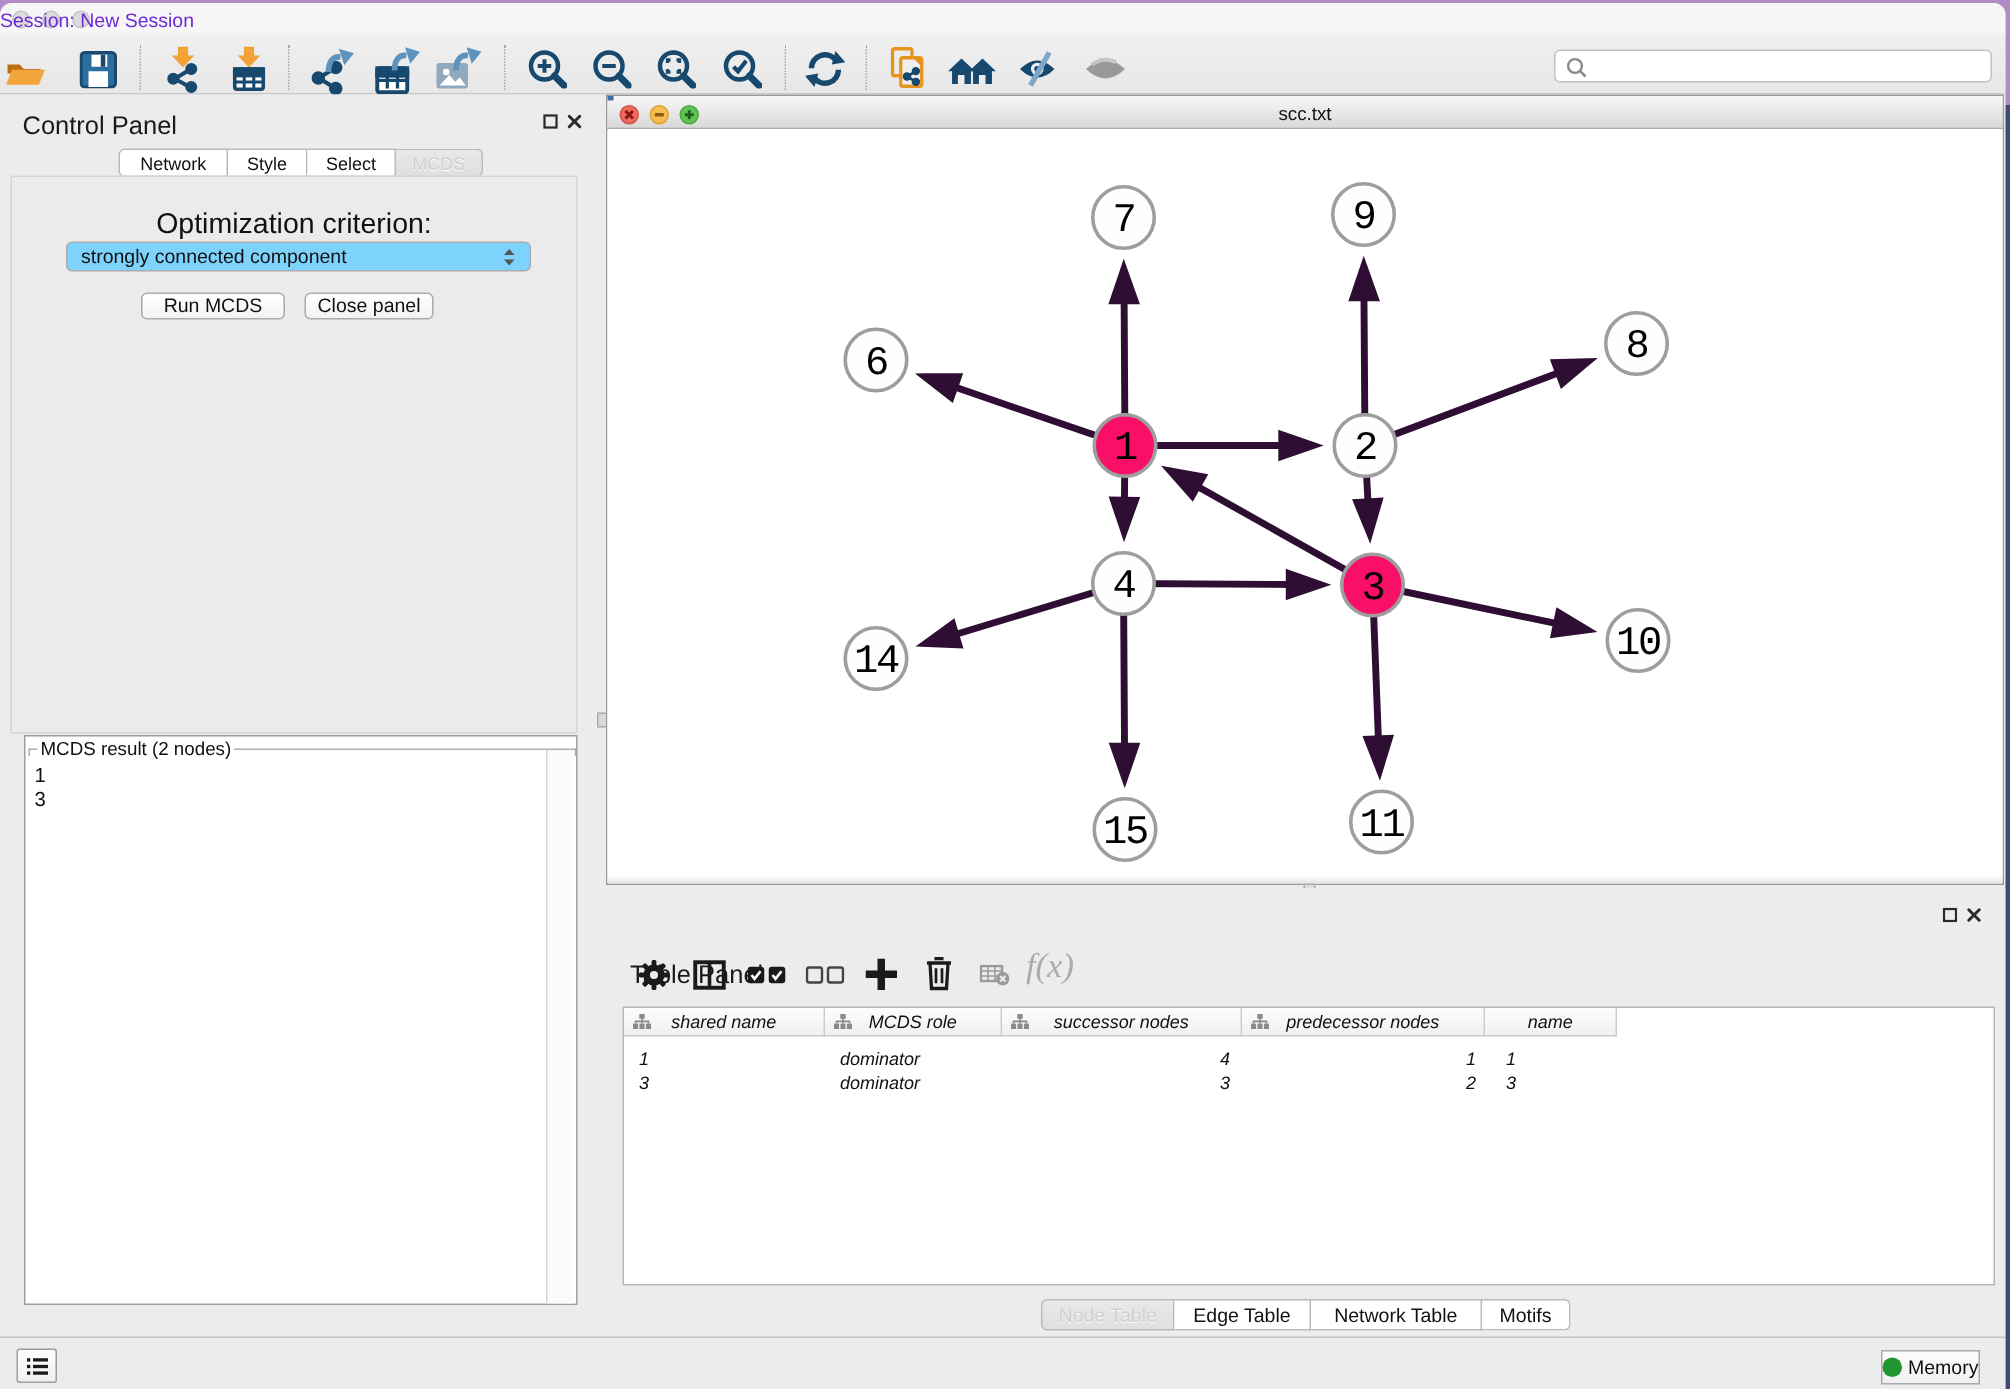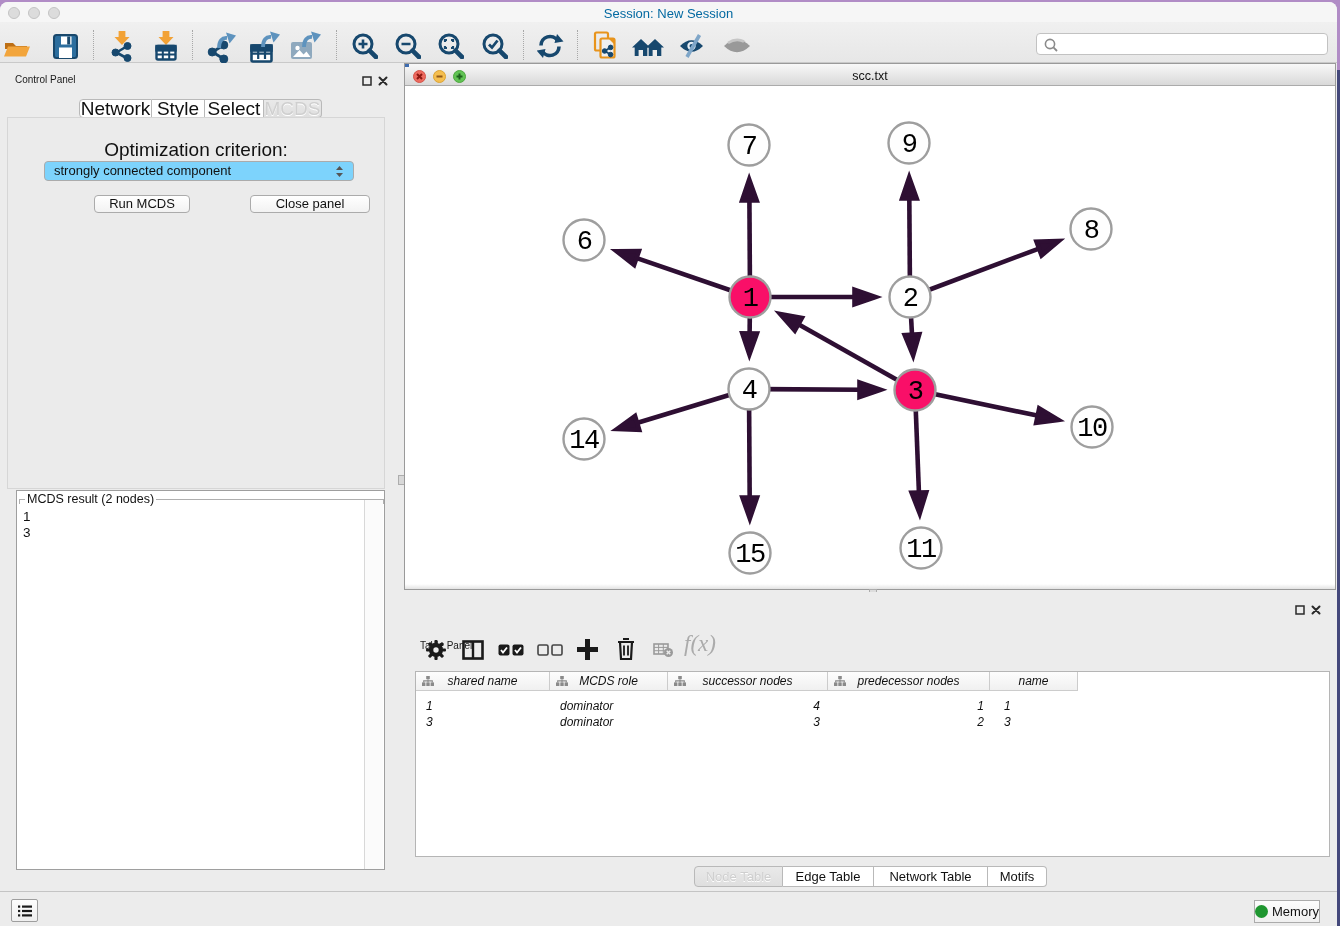--- a/index.html
+++ b/index.html
@@ -3,27 +3,27 @@
 <style>
 *{margin:0;padding:0;box-sizing:border-box;}
 body{width:1340px;height:926px;position:relative;overflow:hidden;will-change:transform;
  font-family:"Liberation Sans",sans-serif;background:#B18CC6;}
 .abs{position:absolute;}
 #rightstrip{left:1336px;top:70px;width:4px;height:856px;background:#44487B;}
 #win{left:0;top:2px;width:1337px;height:924px;background:#ECECEC;
  border-radius:8px 8px 0 0;overflow:hidden;position:absolute;}
 #titlebar{left:0;top:0;width:1337px;height:21px;background:#F6F6F6;border-bottom:1px solid #E0E0E0;}
 .tl{width:12px;height:12px;border-radius:50%;background:#DCDCDC;border:1px solid #C3C3C3;top:5px;}
-#wtitle{left:0;top:4px;width:1337px;text-align:center;font-size:13px;color:#0369a1;}
+#wtitle{left:0;top:4px;width:1337px;text-align:left;font-size:13px;color:#6d28d9;}
 #toolbar{left:0;top:20px;width:1337px;height:41px;background:linear-gradient(#F0F0F0,#E7E7E7);border-bottom:1px solid #C9C9C9;}
 .sep{top:8px;width:0;height:30px;border-left:1px dotted #A8A8A8;}
 #search{left:1036px;top:11px;width:292px;height:22px;background:#fff;border:1px solid #C2C2C2;border-radius:4px;}
 #cpanel{left:0;top:61px;width:392px;height:828px;background:#ECECEC;}
-.ptitle{font-size:10px;color:#1a1a1a;text-align:center;}
-.tabbar{height:19px;display:flex;font-size:19px;}
+.ptitle{font-size:17px;color:#1a1a1a;text-align:center;}
+.tabbar{height:19px;display:flex;font-size:12px;}
 .tab{border:1px solid #B9B9B9;background:#fff;color:#111;display:flex;align-items:center;justify-content:center;border-left:none;}
 .tab.first{border-left:1px solid #B9B9B9;border-radius:4px 0 0 4px;}
 .tab.last{border-radius:0 4px 4px 0;}
 .tab.sel{background:linear-gradient(#E9E9E9,#DFDFDF);color:#CFCFCF;text-shadow:0 1px 0 #fff;}
 #mcdspanel{left:7px;top:54px;width:378px;height:372px;background:#EBEBEB;border:1px solid #D6D6D6;}
 #optlabel{left:0;top:76px;width:392px;text-align:center;font-size:19px;color:#111;}
 #dropdown{left:44px;top:98px;width:310px;height:20px;background:#7dd3fc;border:1px solid #ABABAB;border-radius:4px;font-size:13px;color:#111;line-height:18px;padding-left:9px;}
 .btn{background:linear-gradient(#FFFFFF,#F2F2F2);border:1px solid #ABABAB;border-radius:4px;font-size:13px;color:#111;text-align:center;line-height:16px;height:18px;}
 #resultbox{left:16px;top:427px;width:369px;height:380px;background:#fff;border:1px solid #9E9E9E;}
 #vdivider{left:392px;top:61px;width:12px;height:828px;background:#ECECEC;}
@@ -192,21 +192,21 @@
       <div class="tab" style="width:59px;">Select</div>
       <div class="tab sel last" style="width:58px;">MCDS</div>
     </div>
     <div class="abs" id="mcdspanel"></div>
     <div class="abs" id="optlabel">Optimization criterion:</div>
     <div class="abs" id="dropdown">strongly connected component<svg class="abs" style="left:288px;top:3px" width="13" height="13" viewBox="0 0 13 13">
           <path d="M3,5 L6.5,1 L10,5 Z" fill="#555"></path>
           <path d="M3,8 L6.5,12 L10,8 Z" fill="#555"></path>
         </svg></div>
     <div class="abs btn" style="left:94px;top:132px;width:96px;">Run MCDS</div>
-    <div class="abs btn" style="left:203px;top:132px;width:120px;margin-left:47px;">Close panel</div>
+    <div class="abs btn" style="left:203px;top:132px;width:86px;">Close panel</div>
     <div class="abs" id="resultbox">
         <div class="abs" style="left:2px;top:8px;width:365px;height:0;border-top:1px solid #AFAFAF;"></div>
         <div class="abs" style="left:2px;top:8px;width:0;height:5px;border-left:1px solid #AFAFAF;"></div>
         <div class="abs" style="left:366px;top:8px;width:0;height:5px;border-left:1px solid #AFAFAF;"></div>
         <div class="abs" style="left:8px;top:1px;background:#fff;padding:0 2px;font-size:12.5px;color:#111;">MCDS result (2 nodes)</div>
         <div class="abs" style="left:6px;top:18px;font-size:13.5px;line-height:15.5px;color:#111;">1<br>3</div>
         <div class="abs" style="left:347px;top:9px;width:19px;height:369px;background:#FBFBFB;border-left:1px solid #D8D8D8;"></div>
       </div>
   </div>
   <div class="abs" id="vdivider"></div>

